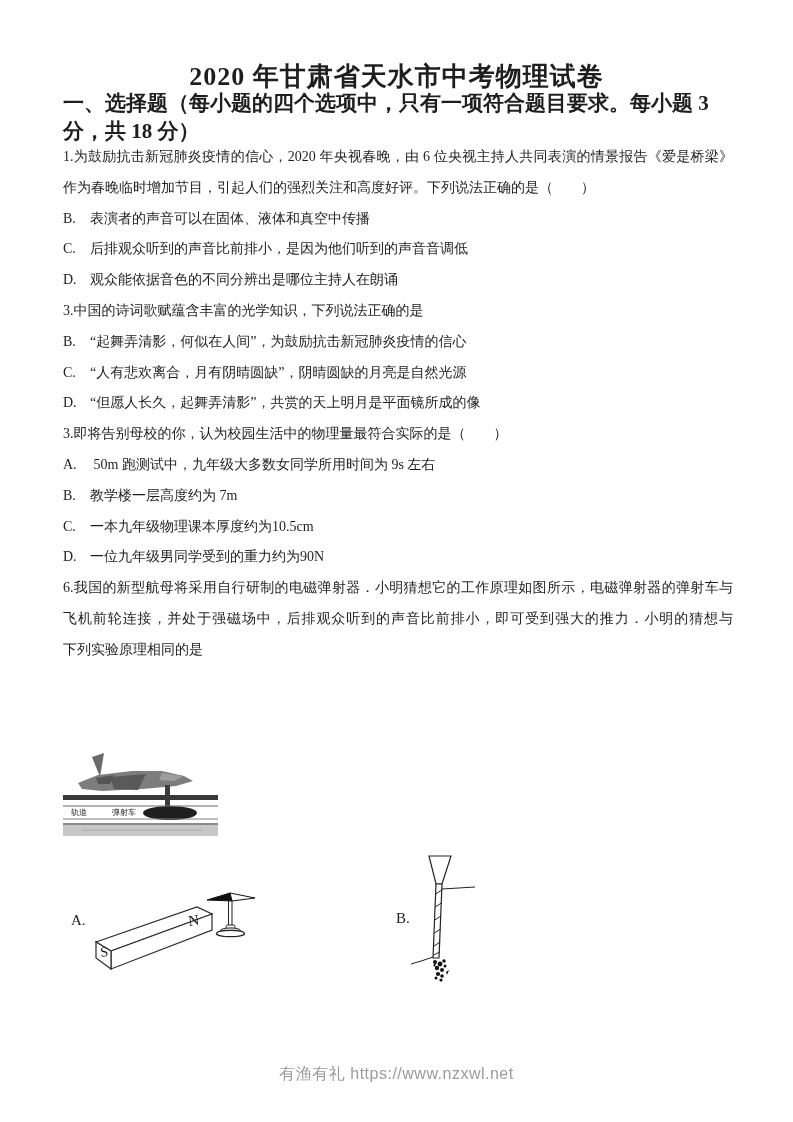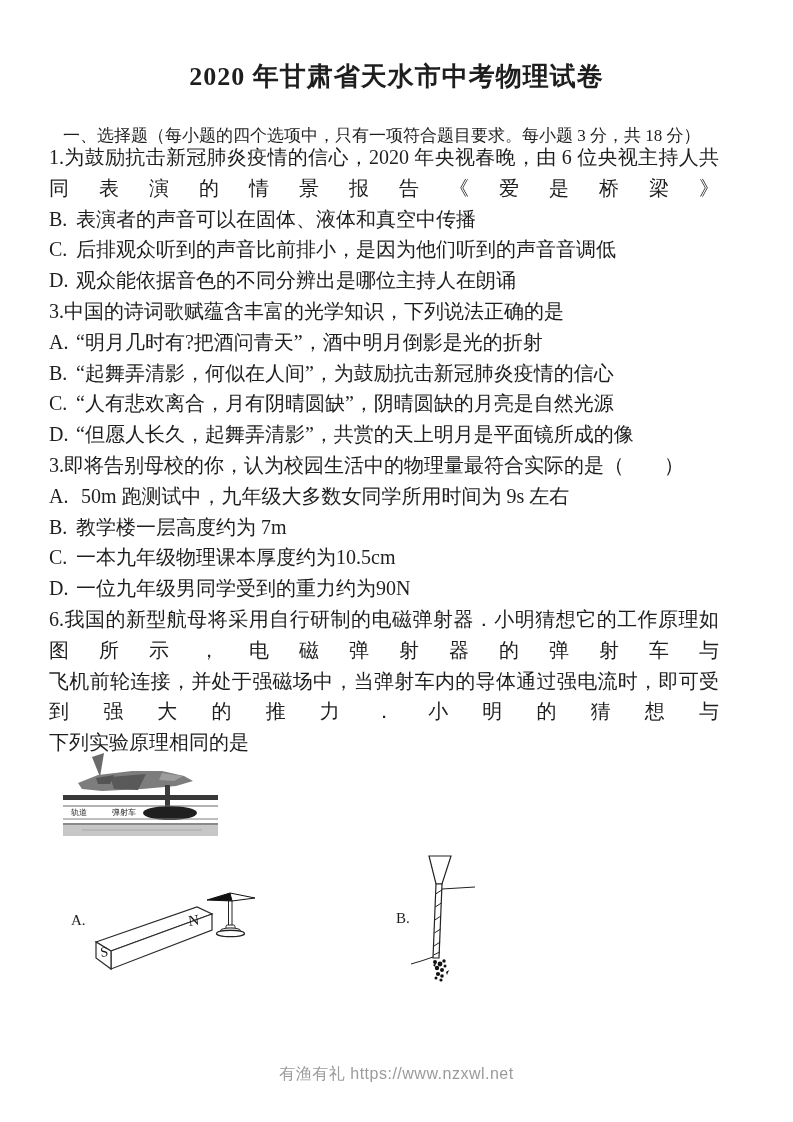--- a/index.html
+++ b/index.html
@@ -15,28 +15,28 @@
   .doc-title {
     position: absolute;
     top: 59px; left: 0; width: 100%;
     text-align: center;
     font-size: 26px;
     font-weight: bold;
     letter-spacing: 1px;
   }
   .section-heading {
     position: absolute;
-    top: 124px; left: 63px; width: 672px;
-    font-size: 17px;
-    font-weight: normal;
+    top: 89px; left: 63px; width: 672px;
+    font-size: 21px;
+    font-weight: bold;
   }
   .text-body {
     position: absolute;
-    top: 142px; left: 49px; width: 670px;
-    font-size: 20px;
+    top: 142px; left: 63px; width: 670px;
+    font-size: 14px;
     font-family: Liberation Serif, serif;
   }
   .text-body p { margin: 0; line-height: 30.8px; }
   .text-body p.fill { text-align: justify; text-align-last: justify; }
   .opt-label { display: inline-block; min-width: 27px; }
   .fig-catapult { position: absolute; left: 62px; top: 750px; }
   .opt-fig-label {
     position: absolute;
     font-size: 15px;
   }
@@ -60,38 +60,38 @@
 
 <div class="page">
 
   <div class="doc-title">2020 年甘肃省天水市中考物理试卷</div>
 
   <div class="section-heading">一、选择题（每小题的四个选项中，只有一项符合题目要求。每小题 3 分，共 18 分）</div>
 
   <div class="text-body">
 
     <p class="fill">1.为鼓励抗击新冠肺炎疫情的信心，2020 年央视春晚，由 6 位央视主持人共同表演的情景报告《爱是桥梁》</p>
+    <p>作为春晚临时增加节目，引起人们的强烈关注和高度好评。下列说法正确的是（　　）</p>
     <p><span class="opt-label">B.</span><span>表演者的声音可以在固体、液体和真空中传播</span></p>
     <p><span class="opt-label">C.</span><span>后排观众听到的声音比前排小，是因为他们听到的声音音调低</span></p>
     <p><span class="opt-label">D.</span><span>观众能依据音色的不同分辨出是哪位主持人在朗诵</span></p>
 
     <p>3.中国的诗词歌赋蕴含丰富的光学知识，下列说法正确的是</p>
-    <p><span class="opt-label">A.</span><span>“明月几时有?把酒问青天”，酒中明月倒影是光的折射</span></p>
     <p><span class="opt-label">B.</span><span>“起舞弄清影，何似在人间”，为鼓励抗击新冠肺炎疫情的信心</span></p>
     <p><span class="opt-label">C.</span><span>“人有悲欢离合，月有阴晴圆缺”，阴晴圆缺的月亮是自然光源</span></p>
     <p><span class="opt-label">D.</span><span>“但愿人长久，起舞弄清影”，共赏的天上明月是平面镜所成的像</span></p>
 
     <p>3.即将告别母校的你，认为校园生活中的物理量最符合实际的是（　　）</p>
     <p><span class="opt-label">A.</span><span> 50m 跑测试中，九年级大多数女同学所用时间为 9s 左右</span></p>
     <p><span class="opt-label">B.</span><span>教学楼一层高度约为 7m</span></p>
     <p><span class="opt-label">C.</span><span>一本九年级物理课本厚度约为10.5cm</span></p>
     <p><span class="opt-label">D.</span><span>一位九年级男同学受到的重力约为90N</span></p>
 
     <p class="fill">6.我国的新型航母将采用自行研制的电磁弹射器．小明猜想它的工作原理如图所示，电磁弹射器的弹射车与</p>
-    <p class="fill">飞机前轮连接，并处于强磁场中，当弹射车内的导体通过强电流时，即可受到强大的推力．小明的猜想与</p>
+    <p class="fill">飞机前轮连接，并处于强磁场中，后排观众听到的声音比前排小，即可受到强大的推力．小明的猜想与</p>
     <p>下列实验原理相同的是</p>
   </div>
 
   <div class="fig-catapult">
     <svg width="157" height="88" viewBox="0 0 157 88">
 
       <g>
         <polygon points="30,7 42,3 38,27" fill="#6b6b6b"></polygon>
         <polygon points="16,33 36,25 70,21 100,21 122,26 131,31 114,36 80,39 40,41 20,39" fill="#7d7d7d"></polygon>
         <polygon points="48,27 84,24 76,40 52,39" fill="#595959"></polygon>

